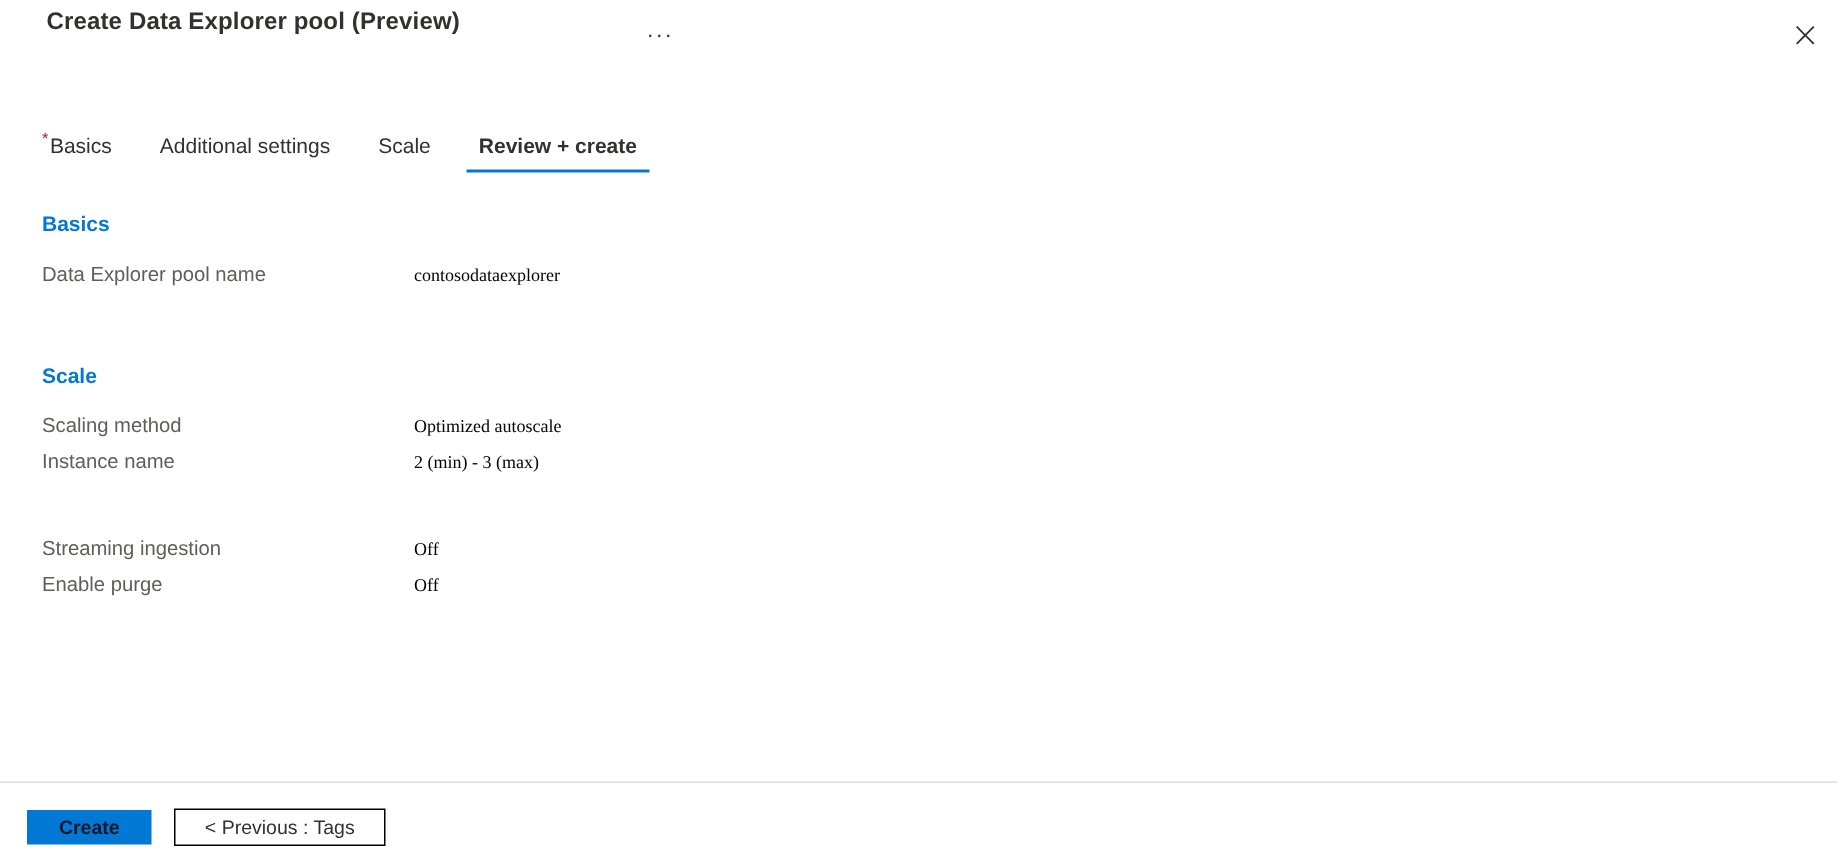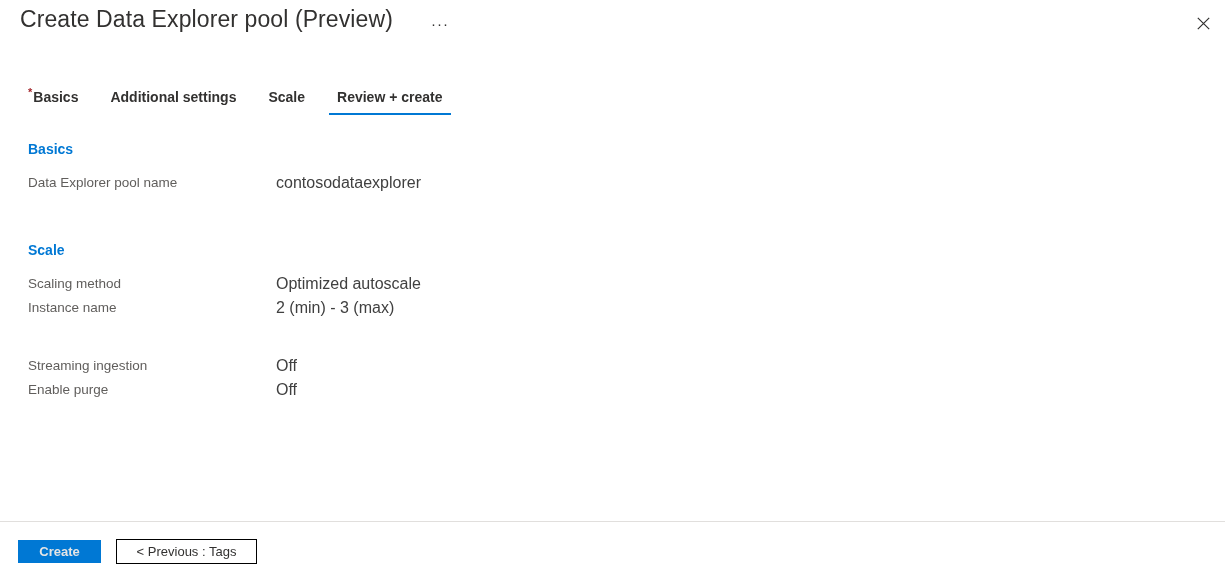--- a/index.html
+++ b/index.html
@@ -17,24 +17,24 @@
   }
 
   
   .blade-header {
     position: absolute;
     top: 0; left: 0; right: 0;
     height: 48px;
   }
   .blade-title {
     position: absolute;
-    left: 20px;
+    left: 31px;
     top: 6px;
-    font-size: 23px;
-    font-weight: 400;
+    font-size: 16px;
+    font-weight: 700;
     color: #323130;
     letter-spacing: 0.1px;
     white-space: nowrap;
   }
   .ellipsis-btn {
     position: absolute;
     left: 427px;
     top: 10px;
     width: 26px;
     height: 26px;
@@ -81,21 +81,20 @@
     font-size: 14px;
     color: #323130;
     padding: 0 8px 9px 8px;
     margin-right: 16px;
     cursor: pointer;
     white-space: nowrap;
     background: transparent;
     border: none;
     font-family: "Liberation Sans", sans-serif;
     line-height: 18px;
-    font-weight: bold;
   }
   .tab:last-child { margin-right: 0; }
   .tab.active {
     font-weight: 700;
   }
   .tab.active::after {
     content: "";
     position: absolute;
     left: 0; right: 0;
     bottom: 0;
@@ -131,23 +130,24 @@
     height: 24px;
   }
   .kv-label {
     width: 248px;
     flex: 0 0 248px;
     font-size: 13.5px;
     color: #605e5c;
     line-height: 20px;
   }
   .kv-value {
-    font-size: 16px;
-    color: #404040;
+    font-size: 12px;
+    color: #000000;
     line-height: 20px;
+    font-family: Liberation Serif, serif;
   }
 
   
   .footer-divider {
     position: absolute;
     left: 0; right: 0;
     top: 521px;
     height: 1px;
     background: #e1dfdd;
   }
@@ -158,21 +158,21 @@
     bottom: 0;
     background: #ffffff;
   }
   .btn-create {
     position: absolute;
     left: 18px;
     top: 18px;
     width: 83px;
     height: 23px;
     background: #0078d4;
-    color: #e5e5e5;
+    color: #0f172a;
     font-size: 13px;
     font-weight: 700;
     border: none;
     cursor: pointer;
     font-family: "Liberation Sans", sans-serif;
     padding: 0;
     line-height: 23px;
   }
   .btn-previous {
     position: absolute;

